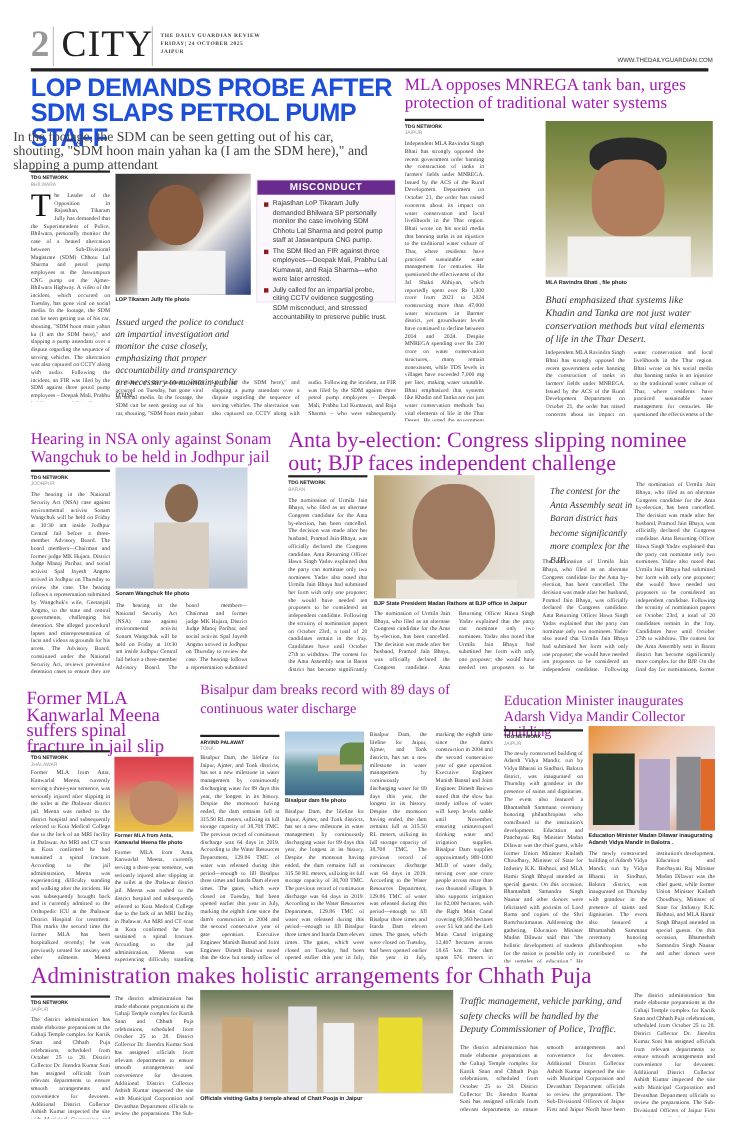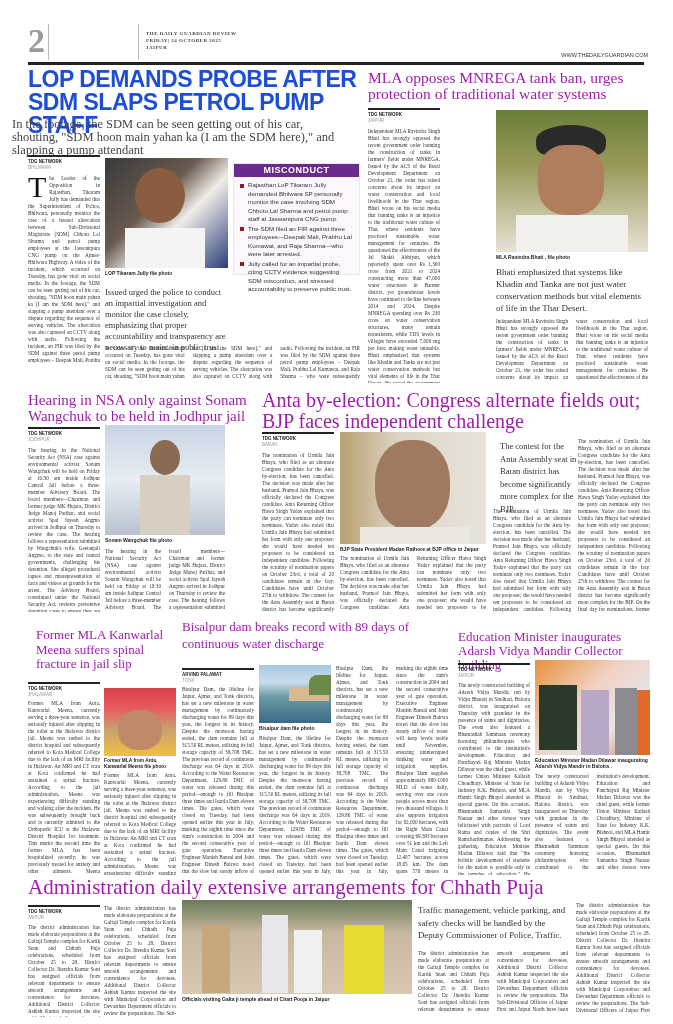--- a/index.html
+++ b/index.html
@@ -15,35 +15,36 @@
 .rule{left:28px;top:62px;width:616px;height:3px;background:#222}
 .h-sans{font-family:"Liberation Sans",sans-serif;font-weight:bold;color:#1d4ed8;letter-spacing:-.5px}
 .h-serif{font-family:"Liberation Serif",serif;color:#a21caf;line-height:1}
 .deck{font-family:"Liberation Serif",serif;font-size:12.5px;line-height:13px;color:#444}
 .byline{border-top:2px solid #222;padding-top:2px;font-family:"Liberation Sans",sans-serif;font-size:4.5px;font-weight:bold;color:#222;line-height:6px}
 .byline .place{font-weight:normal;color:#999;display:block}
 .txt{font-family:"Liberation Serif",serif;font-size:5.2px;line-height:7px;color:#333;text-align:justify}
 .cols2{column-count:2;column-gap:8px}
 .cols3{column-count:3;column-gap:8px}
 .cap{font-family:"Liberation Sans",sans-serif;font-weight:bold;font-size:5px;line-height:6px;color:#222}
-.pull{font-family:"Liberation Serif",serif;font-size:9px;line-height:12px;color:#333}
+.pull{font-family:"Liberation Serif",serif;font-style:italic;font-size:9px;line-height:12px;color:#333}
 .photo{position:absolute;overflow:hidden}
 .box{background:#fbf7fc;border:1px solid #efe6f2}
 .boxhead{background:#6a2b8e;color:#fff;font-family:"Liberation Sans",sans-serif;font-weight:bold;font-size:9px;text-align:center;height:13px;line-height:13px;letter-spacing:.5px}
 .boxlist{list-style:none;padding:4px 6px}
 .boxlist li{font-family:"Liberation Sans",sans-serif;font-size:6.2px;line-height:8.5px;color:#333;padding-left:8px;position:relative;margin-bottom:1px}
 .boxlist li:before{content:"";position:absolute;left:0;top:2.5px;width:4px;height:4px;background:#8a1c1c}
 .dropcap{float:left;font-family:"Liberation Serif",serif;font-size:30px;line-height:24px;margin-right:3px;color:#111}
 </style>
 </head>
 <body>
 
 <div class="abs masthead">
   <div class="pageno">2</div>
   <div class="vline1"></div>
+  <div class="city">CITY</div>
   <div class="vline2"></div>
   <div class="mastinfo">
     <div>THE DAILY GUARDIAN REVIEW</div>
     <div>FRIDAY| 24 OCTOBER 2025</div>
     <div>JAIPUR</div>
   </div>
   <div class="url">WWW.THEDAILYGUARDIAN.COM</div>
 </div>
 <div class="abs rule"></div>
 
@@ -94,37 +95,37 @@
   <span class="place">JODHPUR</span>
 </div>
 <div class="abs txt" style="left:28px;top:447px;width:72px;height:165px;overflow:hidden">The hearing in the National Security Act (NSA) case against environmental activist Sonam Wangchuk will be held on Friday at 10:30 am inside Jodhpur Central Jail before a three-member Advisory Board. The board members—Chairman and former judge MK Hujara, District Judge Manoj Parihar, and social activist Spal Jayesh Angmo arrived in Jodhpur on Thursday to review the case. The hearing follows a representation submitted by Wangchuk's wife, Geetanjali Angmo, to the state and central governments, challenging his detention. She alleged procedural lapses and misrepresentation of facts and videos as grounds for his arrest. The Advisory Board, constituted under the National Security Act, reviews preventive detention cases to ensure they are not arbitrary. The Board consists of three members, former or sitting High Court judges—appointed by the Chief Justice of the respective High Court. It examines the grounds of detention, the detainee's representation, and official reports within a fixed timeframe. If the Board finds the detention unjustified, the government must release the detainee. Wangchuk's detention under the NSA has drawn nationwide protests and legal scrutiny, with the Supreme Court also hearing a related petition. His supporters claim the charges are politically motivated and lack substantive evidence.</div>
 <div class="photo" style="left:105px;top:425px;width:120px;height:110px;background:linear-gradient(180deg,#c8d4e4 0%,#e8edf3 50%,#b8c2d0 100%)">
   <div style="position:absolute;left:45px;top:15px;width:30px;height:35px;border-radius:50%;background:#8a6a50"></div>
   <div style="position:absolute;left:35px;top:50px;width:50px;height:60px;background:#d8cfc2"></div>
 </div>
 <div class="abs cap" style="left:105px;top:537px;width:120px">Sonam Wangchuk file photo</div>
 <div class="abs txt cols3" style="left:105px;top:548px;width:120px;height:65px;overflow:hidden;column-count:2">The hearing in the National Security Act (NSA) case against environmental activist Sonam Wangchuk will be held on Friday at 10:30 am inside Jodhpur Central Jail before a three-member Advisory Board. The board members—Chairman and former judge MK Hujara, District Judge Manoj Parihar, and social activist Spal Jayesh Angmo arrived in Jodhpur on Thursday to review the case. The hearing follows a representation submitted by Wangchuk's wife, Geetanjali Angmo, to the state and central governments, challenging his detention. She alleged procedural lapses and misrepresentation of facts and videos as grounds for his arrest. The Advisory Board, constituted under the National Security Act, reviews preventive detention cases to ensure they are not arbitrary. The Board consists of three members, former or sitting High Court judges—appointed by the Chief Justice of the respective High Court. It examines the grounds of detention, the detainee's representation, and official reports within a fixed timeframe. If the Board finds the detention unjustified, the government must release the detainee. Wangchuk's detention under the NSA has drawn nationwide protests and legal scrutiny, with the Supreme Court also hearing a related petition. His supporters claim the charges are politically motivated and lack substantive evidence.</div>
 
-<div class="abs h-serif" style="left:262px;top:390px;width:390px;font-size:20px;line-height:21px">Anta by-election: Congress alternate fields out; BJP faces independent challenge</div>
+<div class="abs h-serif" style="left:262px;top:390px;width:390px;font-size:20px;line-height:21px">Anta by-election: Congress slipping nominee out; BJP faces independent challenge</div>
 <div class="abs byline" style="left:262px;top:432px;width:72px">
   <span>TDG NETWORK</span>
   <span class="place">BARAN</span>
 </div>
 <div class="abs txt" style="left:262px;top:452px;width:72px;height:160px;overflow:hidden">The nomination of Urmila Jain Bhaya, who filed as an alternate Congress candidate for the Anta by-election, has been cancelled. The decision was made after her husband, Pramod Jain Bhaya, was officially declared the Congress candidate. Anta Returning Officer Hawa Singh Yadav explained that the party can nominate only two nominees. Yadav also noted that Urmila Jain Bhaya had submitted her form with only one proposer; she would have needed ten proposers to be considered an independent candidate. Following the scrutiny of nomination papers on October 23rd, a total of 20 candidates remain in the fray. Candidates have until October 27th to withdraw. The contest for the Anta Assembly seat in Baran district has become significantly more complex for the BJP. On the final day for nominations, former BJP MLA Rampal Meghwal filed his papers as an independent candidate, adding a new dimension to the election. Meghwal, who won the 2013 election from the Atru seat on a BJP ticket, is now challenging his former party. This independent challenge comes alongside the existing independent candidature of Naresh Meena. Both factors signal that the BJP will face a difficult path in the Anta by-election, with the potential for a split in crucial vote banks. BJP State President Madan Rathore has issued a strong warning to former MLA Rampal Meghwal for filing as an independent candidate in the Anta by-election, citing indiscipline. Rathod asserted that discipline is paramount and noted that Meghwal neither presented his candidacy to the party nor was he ever a contender for the Anta seat. He acknowledged that Meghwal's independent run, given his status as a former BJP MLA, would harm the party by drawing away votes. Rathod alleged that this move was a "game played by the Congress candidate," noting that the Congress nominee even had his wife file an alternate nomination. The Anta seat is known for having the highest number of Scheduled Caste voters.</div>
 <div class="photo" style="left:340px;top:432px;width:146px;height:112px;background:linear-gradient(90deg,#b8a070 0%,#dcd4c4 40%,#e8e4dc 100%)">
   <div style="position:absolute;left:35px;top:8px;width:75px;height:90px;border-radius:45%;background:#a07a60"></div>
   <div style="position:absolute;left:20px;top:95px;width:110px;height:20px;background:#ece8e0"></div>
 </div>
 <div class="abs cap" style="left:340px;top:546px;width:190px">BJP State President Madan Rathore at BJP office in Jaipur</div>
 <div class="abs pull" style="left:500px;top:440px;width:80px;font-size:8.5px;line-height:12.5px">The contest for the Anta Assembly seat in Baran district has become significantly more complex for the BJP.</div>
 <div class="abs txt" style="left:493px;top:508px;width:78px;height:105px;overflow:hidden">The nomination of Urmila Jain Bhaya, who filed as an alternate Congress candidate for the Anta by-election, has been cancelled. The decision was made after her husband, Pramod Jain Bhaya, was officially declared the Congress candidate. Anta Returning Officer Hawa Singh Yadav explained that the party can nominate only two nominees. Yadav also noted that Urmila Jain Bhaya had submitted her form with only one proposer; she would have needed ten proposers to be considered an independent candidate. Following the scrutiny of nomination papers on October 23rd, a total of 20 candidates remain in the fray. Candidates have until October 27th to withdraw. The contest for the Anta Assembly seat in Baran district has become significantly more complex for the BJP. On the final day for nominations, former BJP MLA Rampal Meghwal filed his papers as an independent candidate, adding a new dimension to the election. Meghwal, who won the 2013 election from the Atru seat on a BJP ticket, is now challenging his former party. This independent challenge comes alongside the existing independent candidature of Naresh Meena. Both factors signal that the BJP will face a difficult path in the Anta by-election, with the potential for a split in crucial vote banks. BJP State President Madan Rathore has issued a strong warning to former MLA Rampal Meghwal for filing as an independent candidate in the Anta by-election, citing indiscipline. Rathod asserted that discipline is paramount and noted that Meghwal neither presented his candidacy to the party nor was he ever a contender for the Anta seat. He acknowledged that Meghwal's independent run, given his status as a former BJP MLA, would harm the party by drawing away votes. Rathod alleged that this move was a "game played by the Congress candidate," noting that the Congress nominee even had his wife file an alternate nomination. The Anta seat is known for having the highest number of Scheduled Caste voters.</div>
 <div class="abs txt" style="left:578px;top:438px;width:72px;height:175px;overflow:hidden">The nomination of Urmila Jain Bhaya, who filed as an alternate Congress candidate for the Anta by-election, has been cancelled. The decision was made after her husband, Pramod Jain Bhaya, was officially declared the Congress candidate. Anta Returning Officer Hawa Singh Yadav explained that the party can nominate only two nominees. Yadav also noted that Urmila Jain Bhaya had submitted her form with only one proposer; she would have needed ten proposers to be considered an independent candidate. Following the scrutiny of nomination papers on October 23rd, a total of 20 candidates remain in the fray. Candidates have until October 27th to withdraw. The contest for the Anta Assembly seat in Baran district has become significantly more complex for the BJP. On the final day for nominations, former BJP MLA Rampal Meghwal filed his papers as an independent candidate, adding a new dimension to the election. Meghwal, who won the 2013 election from the Atru seat on a BJP ticket, is now challenging his former party. This independent challenge comes alongside the existing independent candidature of Naresh Meena. Both factors signal that the BJP will face a difficult path in the Anta by-election, with the potential for a split in crucial vote banks. BJP State President Madan Rathore has issued a strong warning to former MLA Rampal Meghwal for filing as an independent candidate in the Anta by-election, citing indiscipline. Rathod asserted that discipline is paramount and noted that Meghwal neither presented his candidacy to the party nor was he ever a contender for the Anta seat. He acknowledged that Meghwal's independent run, given his status as a former BJP MLA, would harm the party by drawing away votes. Rathod alleged that this move was a "game played by the Congress candidate," noting that the Congress nominee even had his wife file an alternate nomination. The Anta seat is known for having the highest number of Scheduled Caste voters.</div>
 <div class="abs txt cols2" style="left:340px;top:555px;width:146px;height:58px;overflow:hidden">The nomination of Urmila Jain Bhaya, who filed as an alternate Congress candidate for the Anta by-election, has been cancelled. The decision was made after her husband, Pramod Jain Bhaya, was officially declared the Congress candidate. Anta Returning Officer Hawa Singh Yadav explained that the party can nominate only two nominees. Yadav also noted that Urmila Jain Bhaya had submitted her form with only one proposer; she would have needed ten proposers to be considered an independent candidate. Following the scrutiny of nomination papers on October 23rd, a total of 20 candidates remain in the fray. Candidates have until October 27th to withdraw. The contest for the Anta Assembly seat in Baran district has become significantly more complex for the BJP. On the final day for nominations, former BJP MLA Rampal Meghwal filed his papers as an independent candidate, adding a new dimension to the election. Meghwal, who won the 2013 election from the Atru seat on a BJP ticket, is now challenging his former party. This independent challenge comes alongside the existing independent candidature of Naresh Meena. Both factors signal that the BJP will face a difficult path in the Anta by-election, with the potential for a split in crucial vote banks. BJP State President Madan Rathore has issued a strong warning to former MLA Rampal Meghwal for filing as an independent candidate in the Anta by-election, citing indiscipline. Rathod asserted that discipline is paramount and noted that Meghwal neither presented his candidacy to the party nor was he ever a contender for the Anta seat. He acknowledged that Meghwal's independent run, given his status as a former BJP MLA, would harm the party by drawing away votes. Rathod alleged that this move was a "game played by the Congress candidate," noting that the Congress nominee even had his wife file an alternate nomination. The Anta seat is known for having the highest number of Scheduled Caste voters.</div>
 
-<div class="abs h-serif" style="left:36px;top:628px;width:135px;font-size:13px;line-height:14.5px">Former MLA Kanwarlal Meena suffers spinal fracture in jail slip</div>
+<div class="abs h-serif" style="left:24px;top:628px;width:135px;font-size:17px;line-height:14.5px">Former MLA Kanwarlal Meena suffers spinal fracture in jail slip</div>
 <div class="abs byline" style="left:28px;top:682px;width:72px">
   <span>TDG NETWORK</span>
   <span class="place">JHALAWAR</span>
 </div>
 <div class="abs txt" style="left:28px;top:700px;width:72px;height:175px;overflow:hidden">Former MLA from Anta, Kanwarlal Meena, currently serving a three-year sentence, was seriously injured after slipping in the toilet at the Jhalawar district jail. Meena was rushed to the district hospital and subsequently referred to Kota Medical College due to the lack of an MRI facility in Jhalawar. An MRI and CT scan at Kota confirmed he had sustained a spinal fracture. According to the jail administration, Meena was experiencing difficulty standing and walking after the incident. He was subsequently brought back and is currently admitted to the Orthopedic ICU at the Jhalawar District Hospital for treatment. This marks the second time the former MLA has been hospitalized recently; he was previously treated for anxiety and other ailments. Meena surrendered to the Manohar Thana Court on May 21st to begin his sentence after the Supreme Court upheld his three-year conviction for charges including threatening and assaulting an SDM during Panchayat elections and obstructing government work.</div>
 <div class="photo" style="left:104px;top:688px;width:72px;height:68px;background:linear-gradient(180deg,#d8404a 0%,#e85a60 30%,#c8a070 60%,#f0c040 100%)">
   <div style="position:absolute;left:14px;top:22px;width:44px;height:40px;border-radius:45%;background:#c08a6a"></div>
 </div>
 <div class="abs cap" style="left:104px;top:758px;width:72px;font-size:4.8px">Former MLA from Anta, Kanwarlal Meena file photo</div>
 <div class="abs txt" style="left:104px;top:772px;width:72px;height:103px;overflow:hidden">Former MLA from Anta, Kanwarlal Meena, currently serving a three-year sentence, was seriously injured after slipping in the toilet at the Jhalawar district jail. Meena was rushed to the district hospital and subsequently referred to Kota Medical College due to the lack of an MRI facility in Jhalawar. An MRI and CT scan at Kota confirmed he had sustained a spinal fracture. According to the jail administration, Meena was experiencing difficulty standing and walking after the incident. He was subsequently brought back and is currently admitted to the Orthopedic ICU at the Jhalawar District Hospital for treatment. This marks the second time the former MLA has been hospitalized recently; he was previously treated for anxiety and other ailments. Meena surrendered to the Manohar Thana Court on May 21st to begin his sentence after the Supreme Court upheld his three-year conviction for charges including threatening and assaulting an SDM during Panchayat elections and obstructing government work.</div>
@@ -151,21 +152,21 @@
 <div class="abs txt" style="left:458px;top:682px;width:72px;height:193px;overflow:hidden">The newly constructed building of Adarsh Vidya Mandir, run by Vidya Bharati in Sindhari, Balotra district, was inaugurated on Thursday with grandeur in the presence of saints and dignitaries. The event also featured a Bhamashah Sammaan ceremony honoring philanthropists who contributed to the institution's development. Education and Panchayati Raj Minister Madan Dilawar was the chief guest, while former Union Minister Kailash Choudhary, Minister of State for Industry K.K. Bishnoi, and MLA Hamir Singh Bhayal attended as special guests. On this occasion, Bhamashah Samandra Singh Nausar and other donors were felicitated with portraits of Lord Rama and copies of the Shri Ramcharitmanas. Addressing the gathering, Education Minister Madan Dilawar said that "the holistic development of students for the nation is possible only in the temples of education." He emphasized that schools should nurture not only academic excellence but also moral values, service, and patriotism. Dilawar also highlighted various innovations being implemented by the Rajasthan Education Department to integrate value-based learning into the curriculum. Saints present at the ceremony blessed the students and urged them to lead lives guided by discipline, service, and ethics.</div>
 <div class="photo" style="left:535px;top:660px;width:115px;height:95px;background:linear-gradient(135deg,#e8903a 0%,#f0d0c0 40%,#e8e4e8 70%,#d87040 100%)">
   <div style="position:absolute;left:4px;top:25px;width:38px;height:65px;background:#2a3a2a"></div>
   <div style="position:absolute;left:46px;top:30px;width:28px;height:65px;background:#b8a8c8"></div>
   <div style="position:absolute;left:80px;top:28px;width:22px;height:67px;background:#8a8a90"></div>
   <div style="position:absolute;left:102px;top:30px;width:13px;height:65px;background:#e06a2a"></div>
 </div>
 <div class="abs cap" style="left:535px;top:757px;width:115px">Education Minister Madan Dilawar inaugurating Adarsh Vidya Mandir in Balotra .</div>
 <div class="abs txt cols2" style="left:535px;top:773px;width:115px;height:102px;overflow:hidden">The newly constructed building of Adarsh Vidya Mandir, run by Vidya Bharati in Sindhari, Balotra district, was inaugurated on Thursday with grandeur in the presence of saints and dignitaries. The event also featured a Bhamashah Sammaan ceremony honoring philanthropists who contributed to the institution's development. Education and Panchayati Raj Minister Madan Dilawar was the chief guest, while former Union Minister Kailash Choudhary, Minister of State for Industry K.K. Bishnoi, and MLA Hamir Singh Bhayal attended as special guests. On this occasion, Bhamashah Samandra Singh Nausar and other donors were felicitated with portraits of Lord Rama and copies of the Shri Ramcharitmanas. Addressing the gathering, Education Minister Madan Dilawar said that "the holistic development of students for the nation is possible only in the temples of education." He emphasized that schools should nurture not only academic excellence but also moral values, service, and patriotism. Dilawar also highlighted various innovations being implemented by the Rajasthan Education Department to integrate value-based learning into the curriculum. Saints present at the ceremony blessed the students and urged them to lead lives guided by discipline, service, and ethics.</div>
 
-<div class="abs h-serif" style="left:28px;top:876px;width:620px;font-size:21px;line-height:22px">Administration daily extensive arrangements for Chhath Puja</div>
+<div class="abs h-serif" style="left:28px;top:876px;width:620px;font-size:21px;line-height:22px">Administration makes holistic arrangements for Chhath Puja</div>
 <div class="abs byline" style="left:28px;top:905px;width:72px">
   <span>TDG NETWORK</span>
   <span class="place">JAIPUR</span>
 </div>
 <div class="abs txt" style="left:28px;top:924px;width:72px;height:93px;overflow:hidden">The district administration has made elaborate preparations at the Galtaji Temple complex for Kartik Snan and Chhath Puja celebrations, scheduled from October 25 to 28. District Collector Dr. Jitendra Kumar Soni has assigned officials from relevant departments to ensure smooth arrangements and convenience for devotees. Additional District Collector Ashish Kumar inspected the site with Municipal Corporation and Devasthan Department officials to review the preparations. The Sub-Divisional Officers of Jaipur First and Jaipur North have been appointed overall in-charges, while the Tehsildar, Jaipur, will serve as assistant in-charge to coordinate all arrangements. Municipal Corporation officials have been instructed to maintain cleanliness, proper lighting, crowd-control barricades, mobile toilets, and fire safety measures. The Deputy Commissioner of Police, Jaipur North, will set up a temporary control room, install CCTV cameras, and monitor suspicious activity. Traffic management, vehicle parking, and safety checks will be handled by the Deputy Commissioner of Police, Traffic. Medical teams, including doctors, nurses, ambulances, and essential medicines, will be available throughout the festival. Jaipur Vidyut Vitran Nigam Limited will ensure uninterrupted power supply, while the Public Health and Engineering Department will provide drinking water through tankers.</div>
 <div class="abs txt" style="left:104px;top:905px;width:72px;height:112px;overflow:hidden">The district administration has made elaborate preparations at the Galtaji Temple complex for Kartik Snan and Chhath Puja celebrations, scheduled from October 25 to 28. District Collector Dr. Jitendra Kumar Soni has assigned officials from relevant departments to ensure smooth arrangements and convenience for devotees. Additional District Collector Ashish Kumar inspected the site with Municipal Corporation and Devasthan Department officials to review the preparations. The Sub-Divisional Officers of Jaipur First and Jaipur North have been appointed overall in-charges, while the Tehsildar, Jaipur, will serve as assistant in-charge to coordinate all arrangements. Municipal Corporation officials have been instructed to maintain cleanliness, proper lighting, crowd-control barricades, mobile toilets, and fire safety measures. The Deputy Commissioner of Police, Jaipur North, will set up a temporary control room, install CCTV cameras, and monitor suspicious activity. Traffic management, vehicle parking, and safety checks will be handled by the Deputy Commissioner of Police, Traffic. Medical teams, including doctors, nurses, ambulances, and essential medicines, will be available throughout the festival. Jaipur Vidyut Vitran Nigam Limited will ensure uninterrupted power supply, while the Public Health and Engineering Department will provide drinking water through tankers.</div>
 <div class="photo" style="left:182px;top:900px;width:230px;height:94px;background:linear-gradient(180deg,#6a7a5a 0%,#c8b8a0 35%,#d8c8b0 100%)">
   <div style="position:absolute;left:20px;top:25px;width:28px;height:68px;background:#c8a87a"></div>
   <div style="position:absolute;left:80px;top:15px;width:26px;height:78px;background:#e8e8ec"></div>
   <div style="position:absolute;left:112px;top:30px;width:28px;height:63px;background:#f0f0f0"></div>

